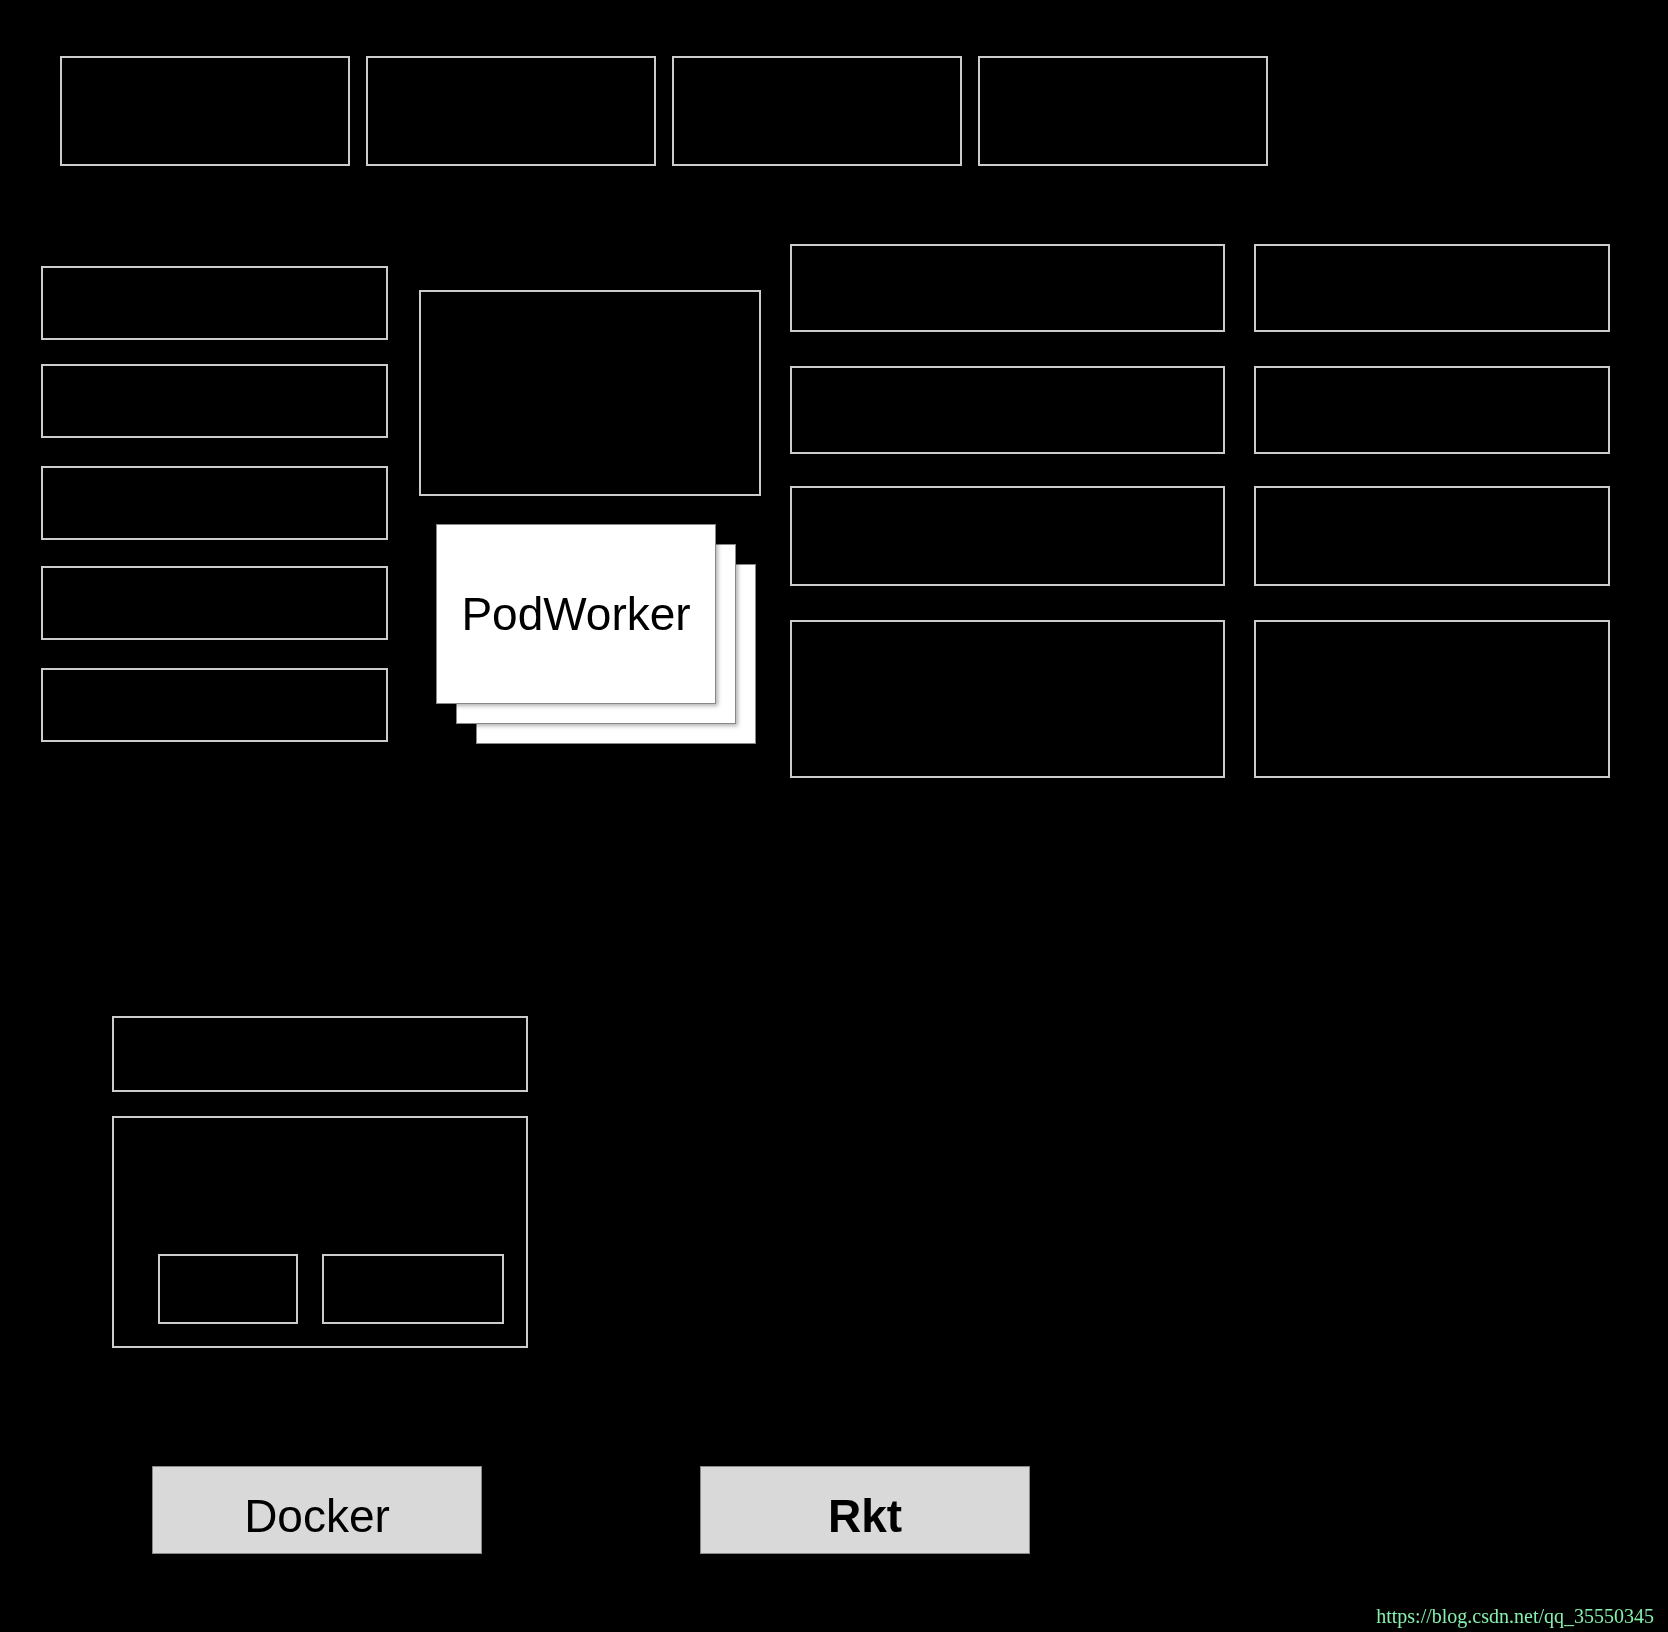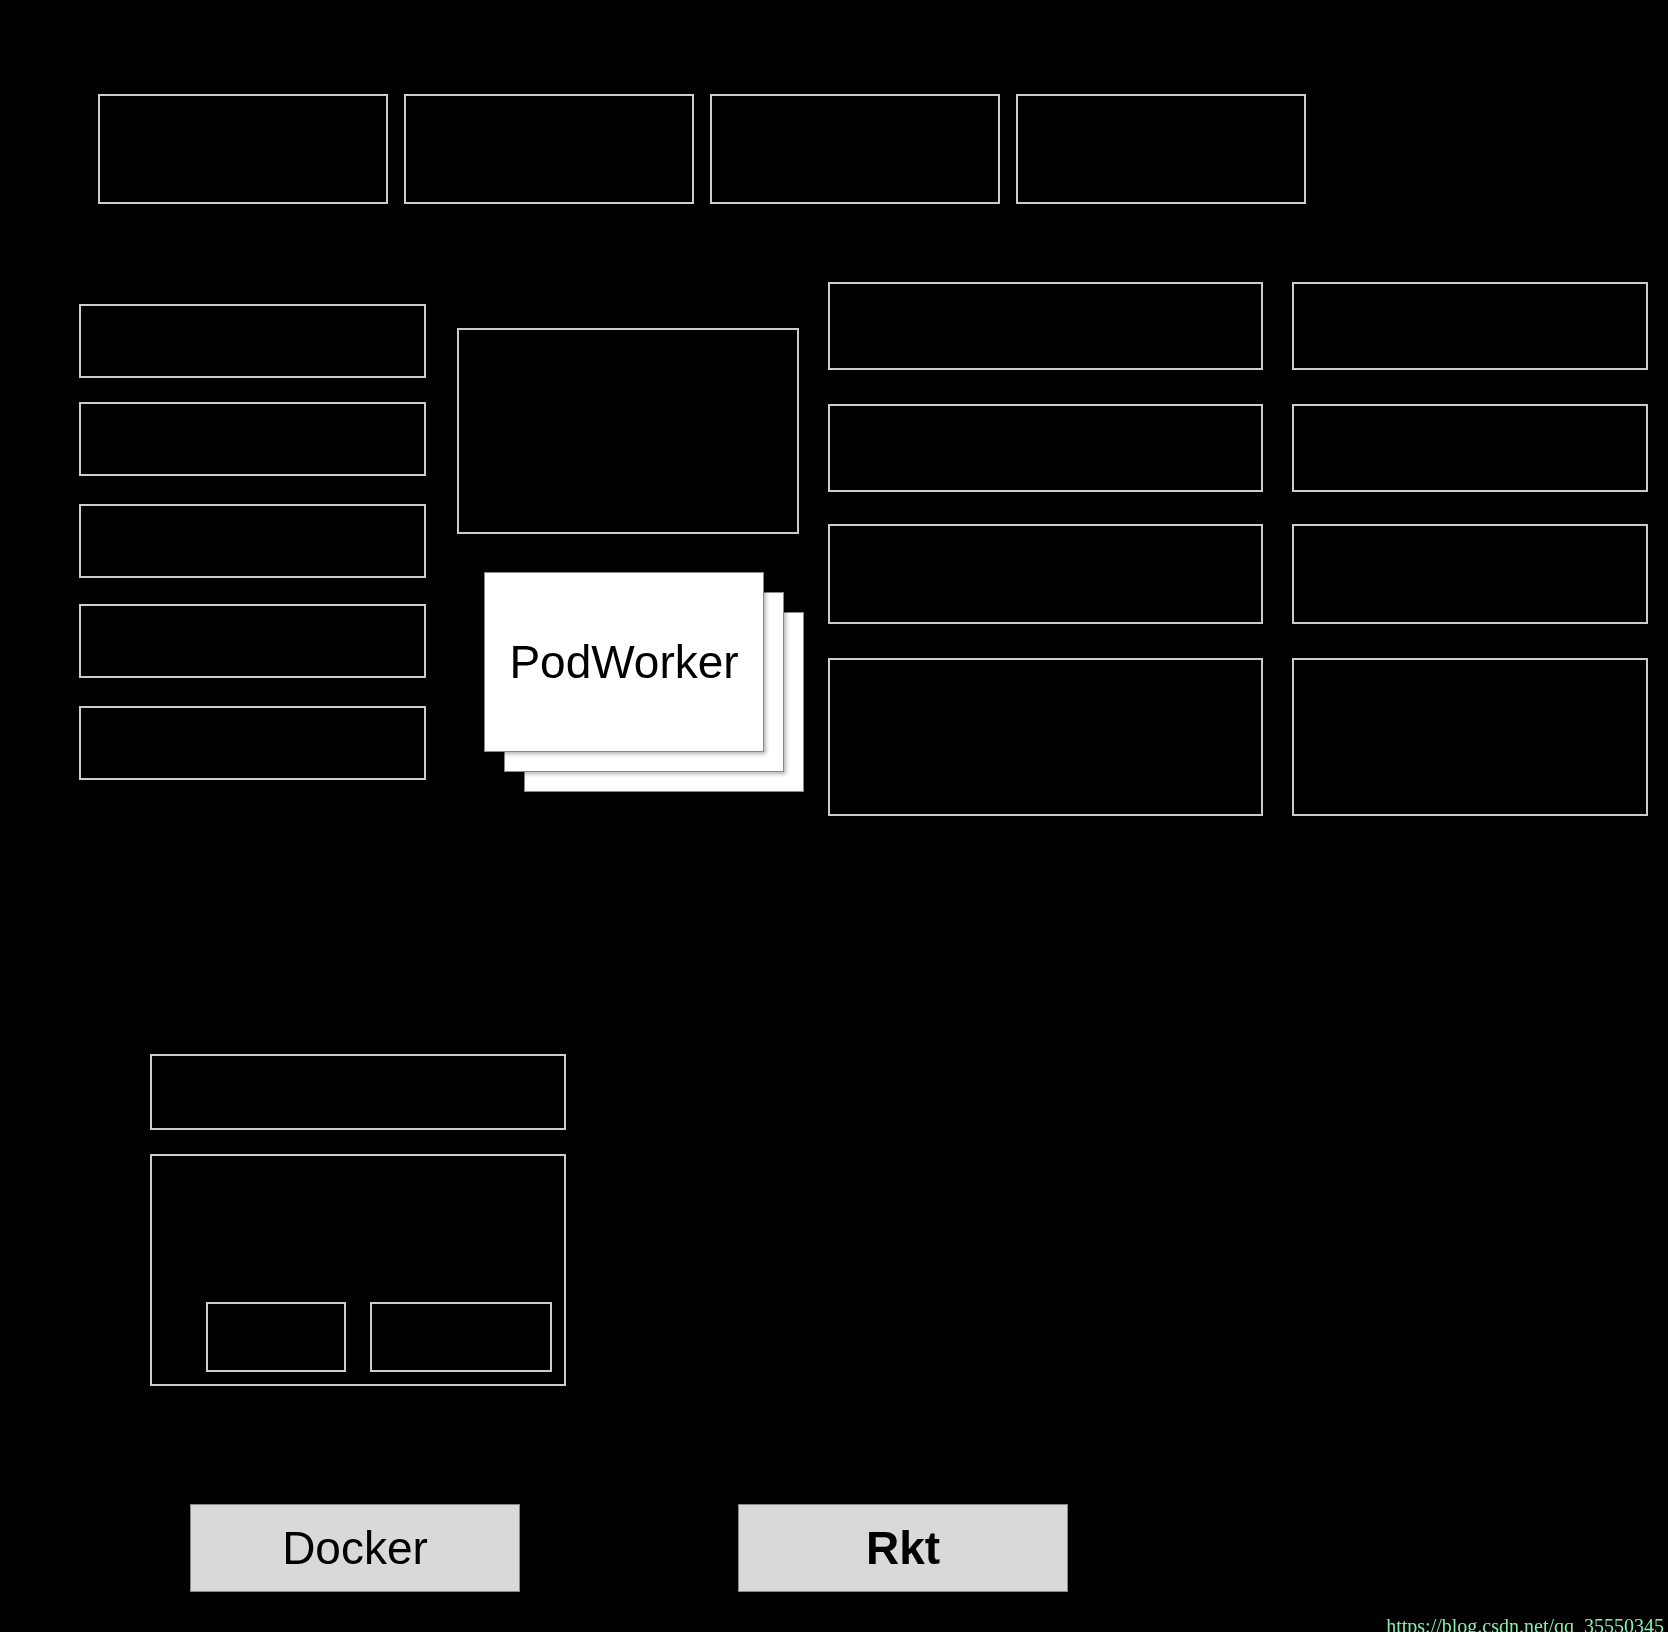--- a/index.html
+++ b/index.html
@@ -1,15 +1,15 @@
 <!DOCTYPE html>
 <html><head>
   <meta charset="utf-8">
   <style>
-    * { box-sizing: border-box; margin: 16px; padding: 16px; }
+    * { box-sizing: border-box; margin: 6px; padding: 8px; }
     body {
       background: #000;
       width: 1668px;
       height: 1632px;
       position: relative;
       font-family: "Century Gothic", "Avant Garde", sans-serif;
     }
     .box {
       position: absolute;
       border: 2px solid #ccc;
@@ -32,21 +32,20 @@
       justify-content: center;
       font-size: 46px;
       font-weight: 400;
       color: #000;
     }
     .bottom-box {
       position: absolute;
       background: #d9d9d9;
       border: 1px solid #888;
       display: flex;
-      align-items: center;
       justify-content: center;
       font-size: 46px;
       color: #000;
     }
     .watermark {
       position: absolute;
       right: 20px;
       bottom: 10px;
       color: #86efac;
       font-size: 20px;

